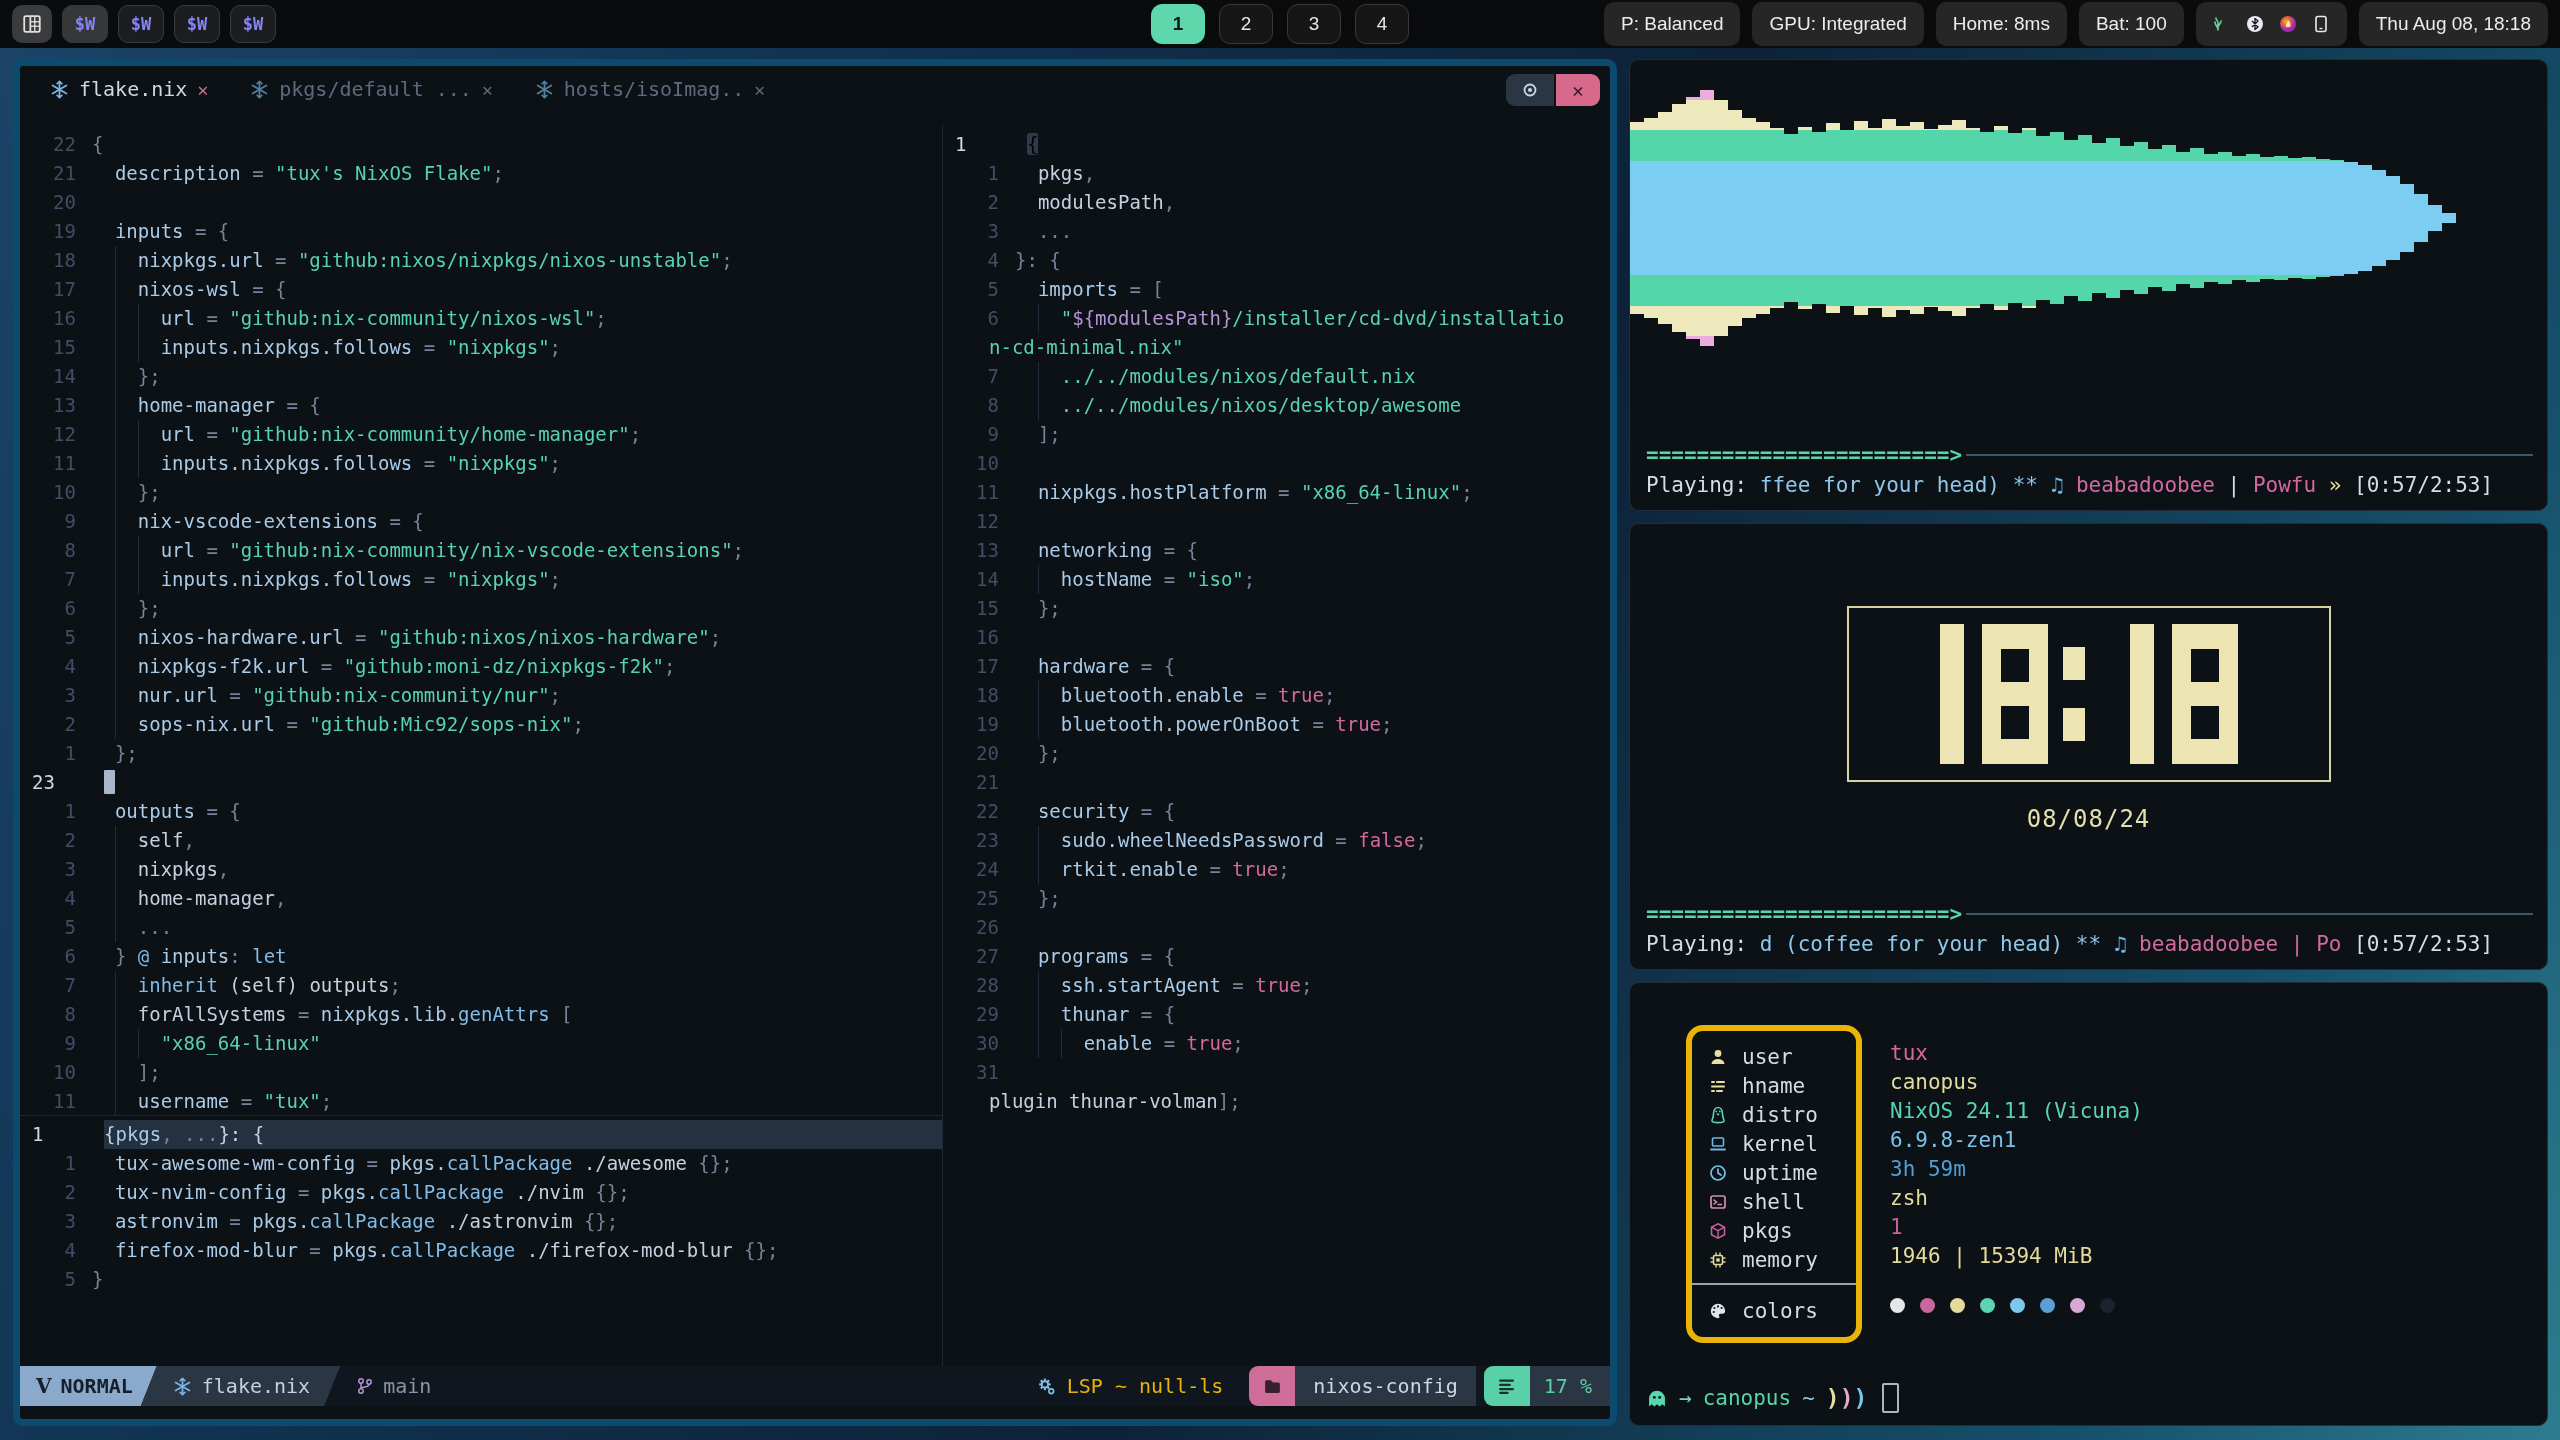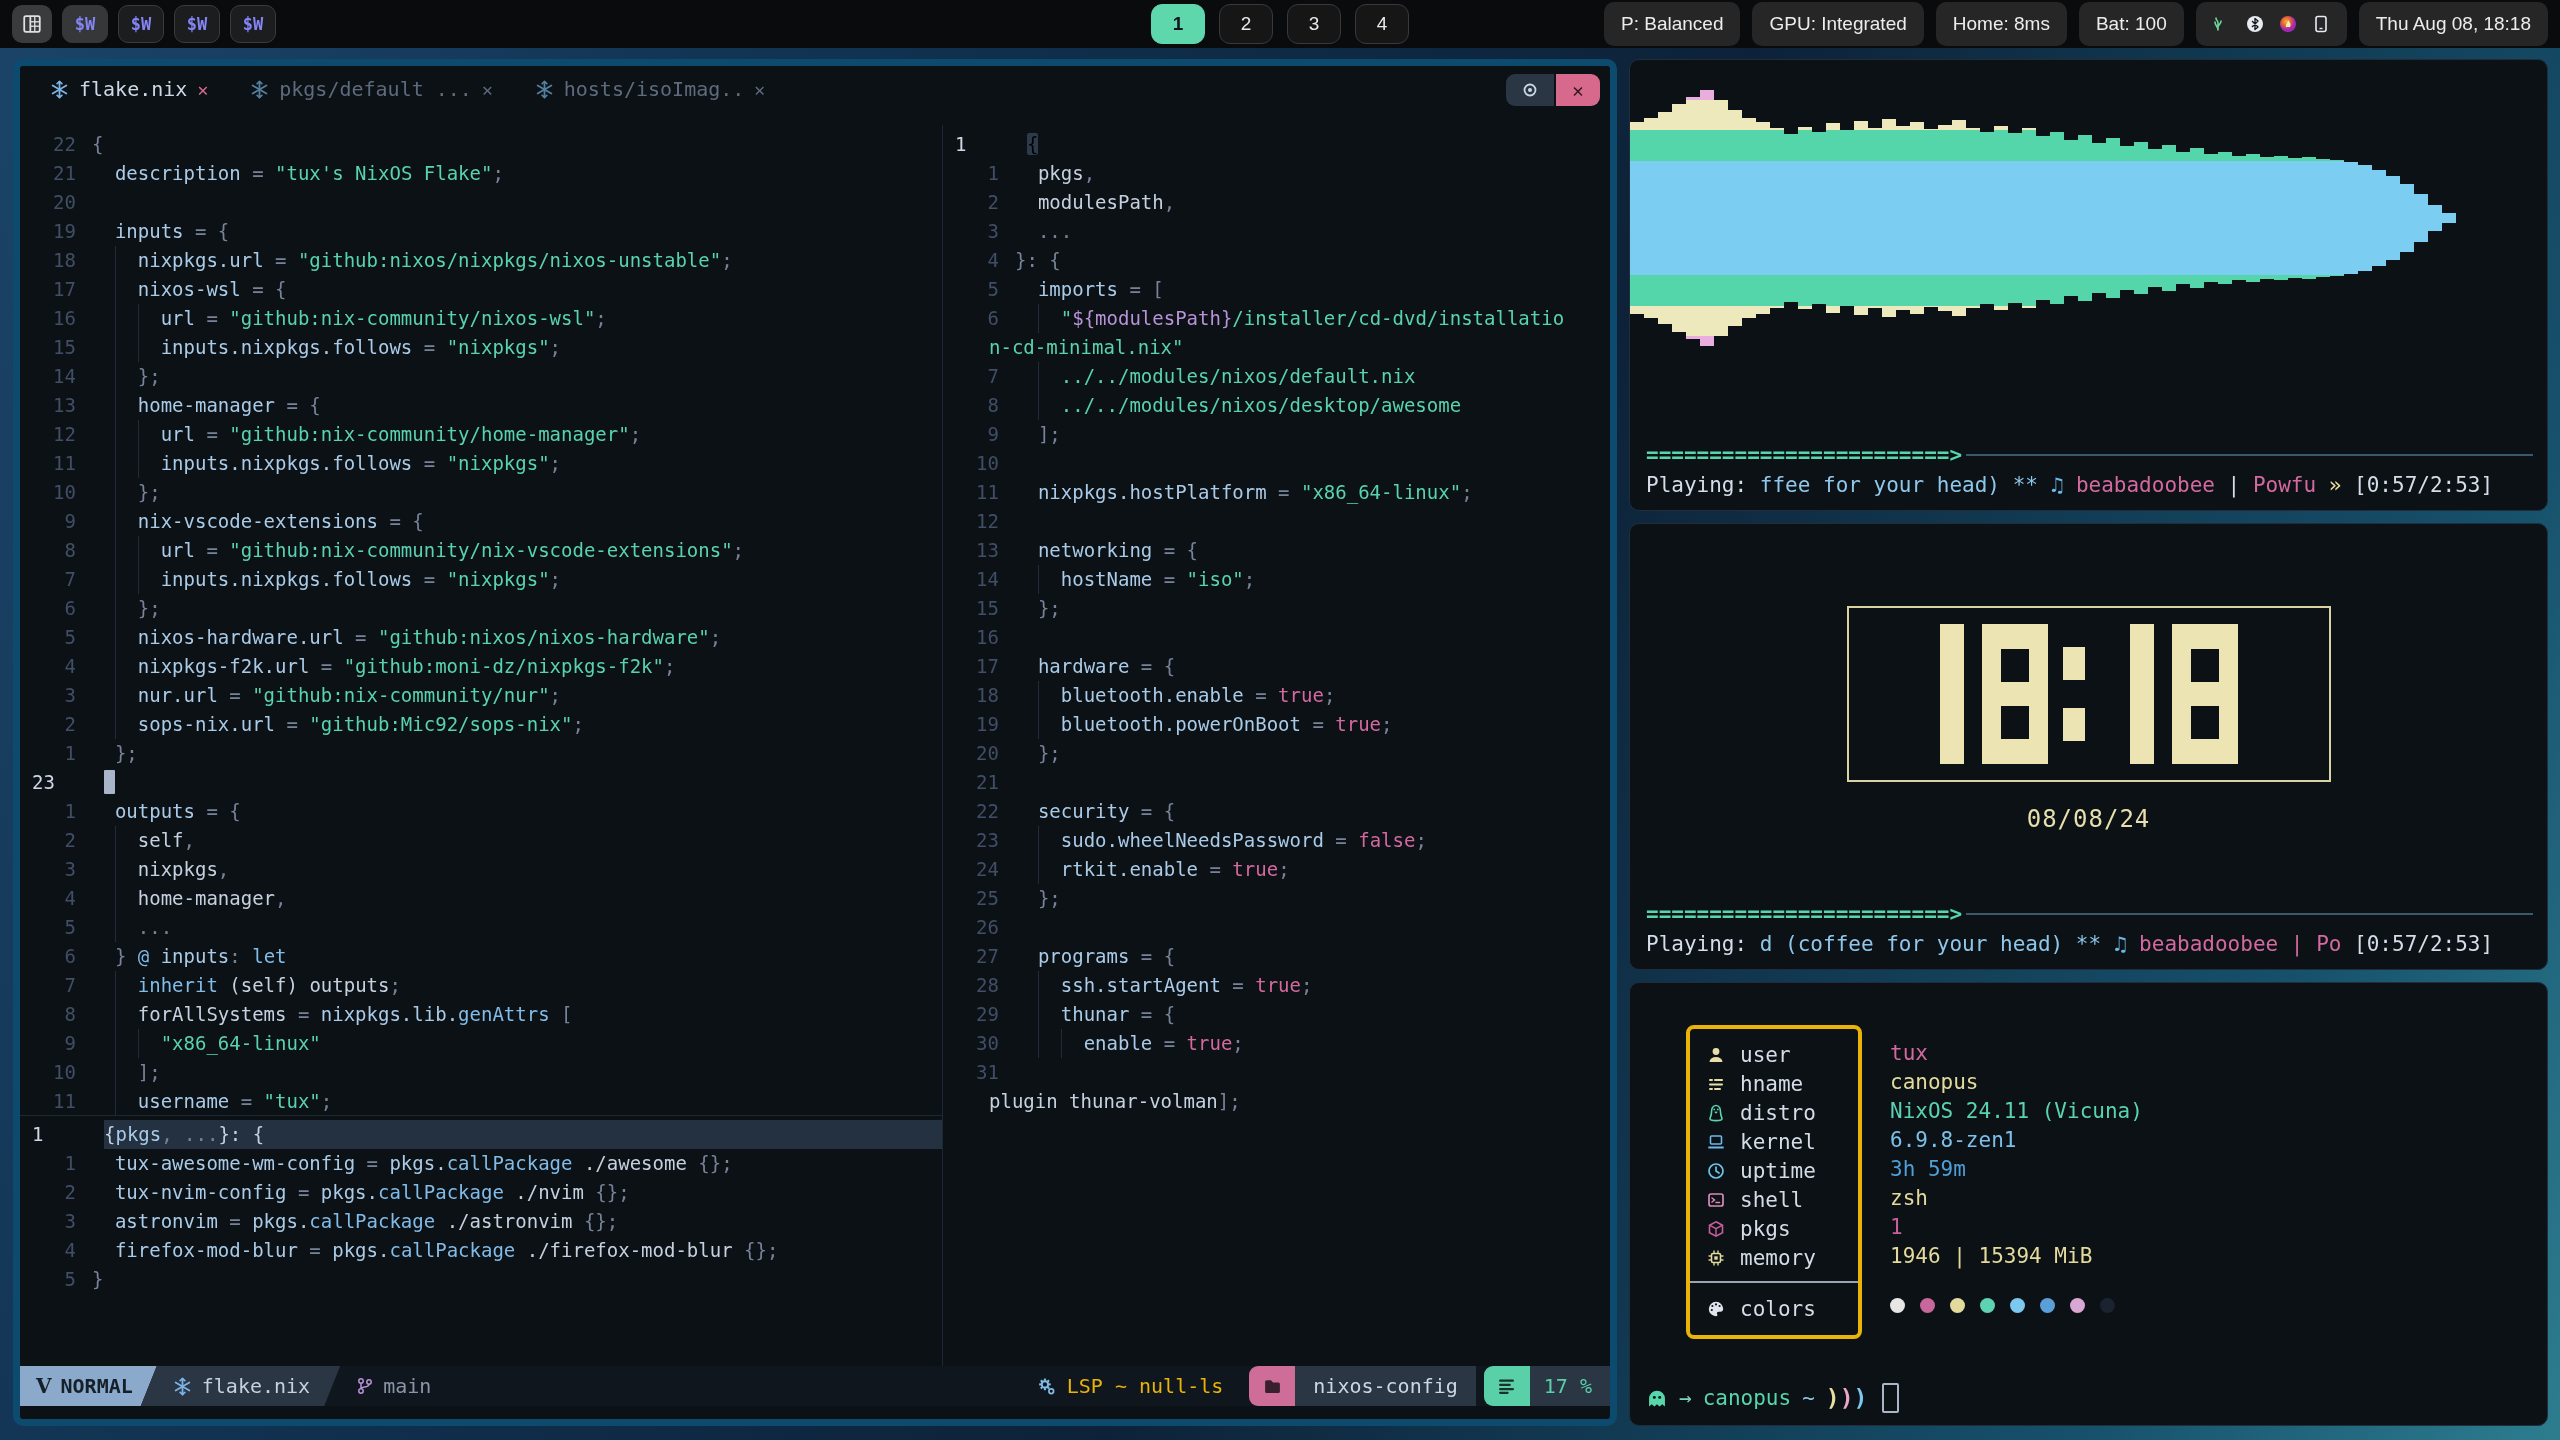--- a/index.html
+++ b/index.html
@@ -85,21 +85,21 @@
   .d1{width:24px;height:140px;background:#ece5b3;margin:0 9px;}
   .d8{width:66px;height:140px;background:#ece5b3;position:relative;margin:0 9px;}
   .d8 .h1,.d8 .h2{position:absolute;left:19px;width:28px;height:33px;background:#0c1116;}
   .d8 .h1{top:25px;} .d8 .h2{bottom:25px;}
   .dc{width:22px;height:140px;display:flex;flex-direction:column;justify-content:center;gap:28px;margin:0 10px 0 6px;}
   .dc div{width:22px;height:33px;background:#ece5b3;}
   .dgap{width:26px;}
   .cdate{text-align:center;margin-top:22px;color:#e6dfae;font-size:24px;letter-spacing:1px;}
   
   #fetch{position:absolute;left:56px;top:42px;display:flex;gap:28px;}
-  .fbox{border:4px solid #eab308;border-radius:8px;width:176px;box-sizing:border-box;}
+  .fbox{border:6px solid #eab308;border-radius:17px;width:176px;box-sizing:border-box;}
   .fsec1{padding:11px 0 9px 0;}
   .frow{height:29px;display:flex;align-items:center;gap:15px;padding-left:17px;}
   .frow .flabel{color:#d4dce6;font-size:21px;}
   .fdivider{border-top:2px solid #9aa4b2;}
   .fcolors{height:52px;display:flex;align-items:center;gap:15px;padding-left:17px;}
   .fvals{display:flex;flex-direction:column;padding-top:13px;}
   .fval{height:29px;font-size:21px;white-space:pre;}
   .fdots{height:52px;margin-top:9px;display:flex;align-items:center;gap:15px;}
   .dot{width:15px;height:15px;border-radius:50%;}
   

